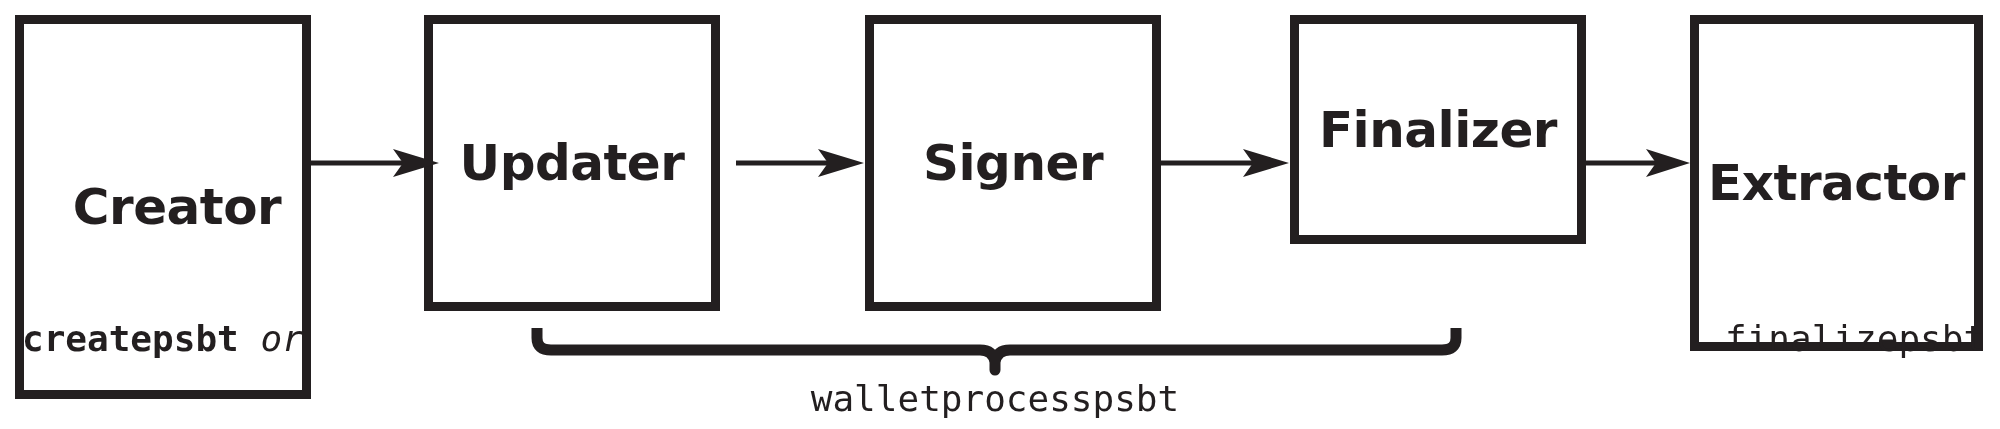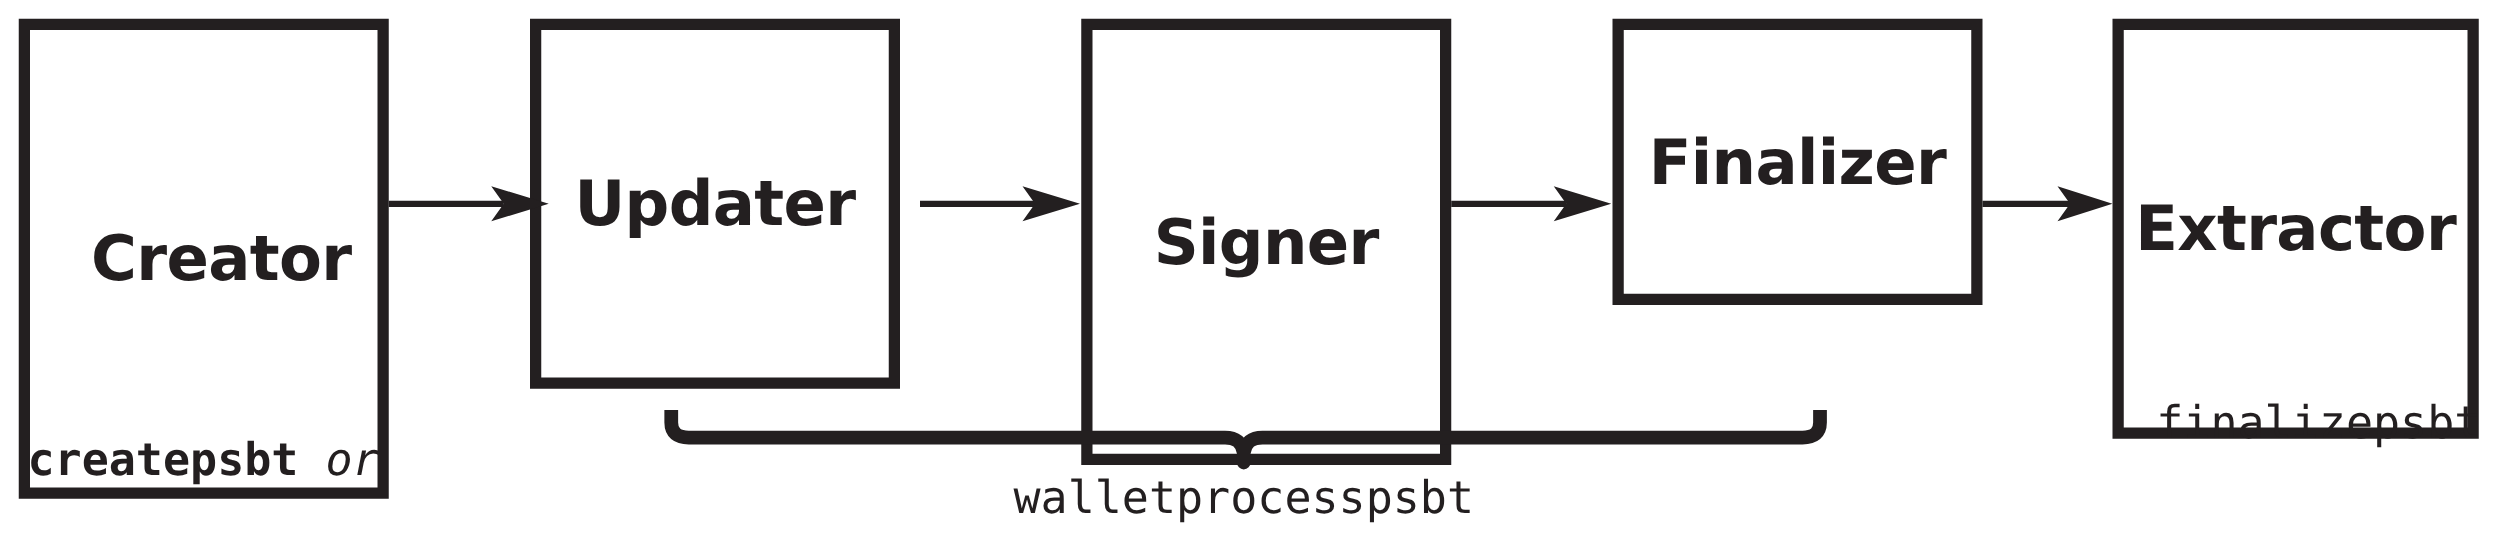--- a/index.html
+++ b/index.html
@@ -72,21 +72,21 @@
 <div id="diagram">
 
   <div class="stage-box" style="left:15px; top:15px; width:296px; height:384px;padding-left:28px;">
     <span class="stage-label">Creator</span>
   </div>
 
   <div class="stage-box" style="left:424px; top:15px; width:296px; height:296px;">
     <span class="stage-label">Updater</span>
   </div>
 
-  <div class="stage-box" style="left:865px; top:15px; width:296px; height:357px;">
+  <div class="stage-box" style="left:865px; top:15px; width:296px; height:296px;">
     <span class="stage-label">Signer</span>
   </div>
 
   <div class="stage-box" style="left:1290px; top:15px; width:296px; height:229px;">
     <span class="stage-label">Finalizer</span>
   </div>
 
   <div class="stage-box" style="left:1690px; top:15px; width:293px; height:336px;">
     <span class="stage-label">Extractor</span>
   </div>
@@ -118,21 +118,21 @@
              L455,30
              Q468,30 470,42
              L470,50
              L470,42
              Q472,30 485,30
              L917,30
              Q931,30 931,18
              L931,8" fill="none" stroke="#231f20" stroke-width="11" stroke-linecap="butt" stroke-linejoin="round"></path>
   </svg>
 
-  <div class="caption" style="left:22px; top:318px; text-align:left;margin-top:30px;">
+  <div class="caption" style="left:22px; top:318px; text-align:left;">
     <div>
       <span class="caption-bold">createpsbt</span><span class="caption-italic"> or</span>
     </div>
   </div>
 
   <div class="caption" style="left:1725px; top:318px; text-align:left;">
     <div>
       <span>finalizepsbt</span>
     </div>
   </div>

